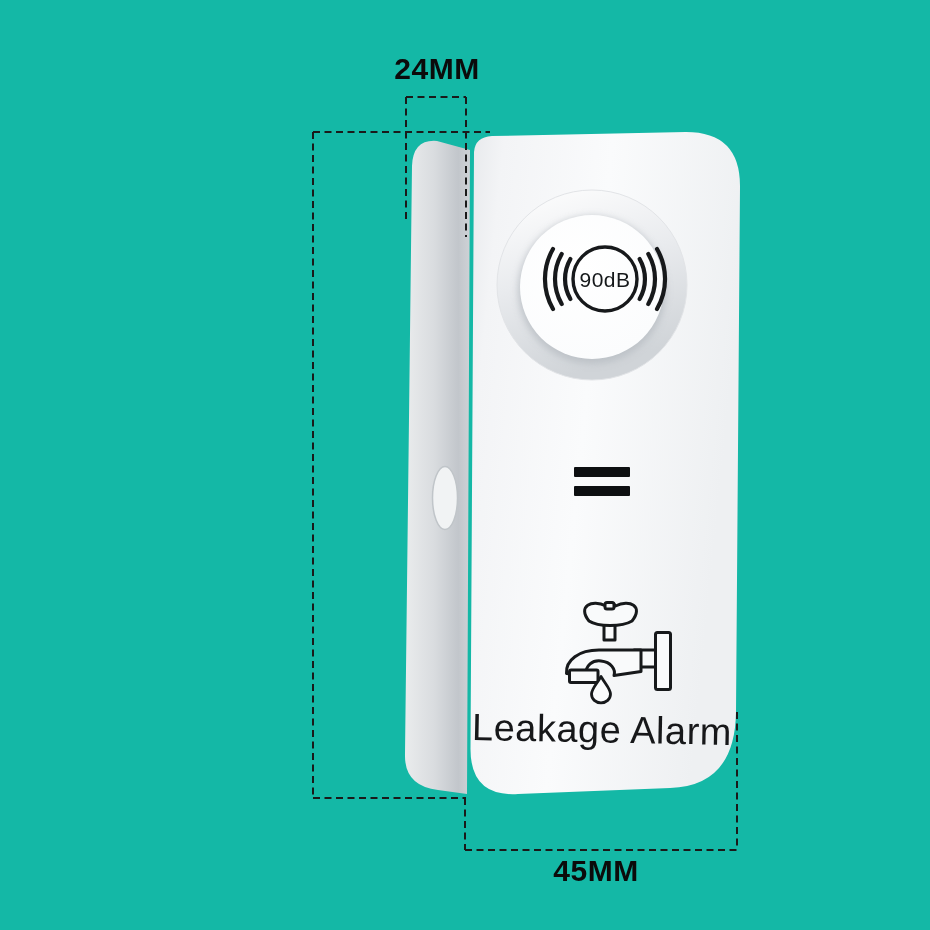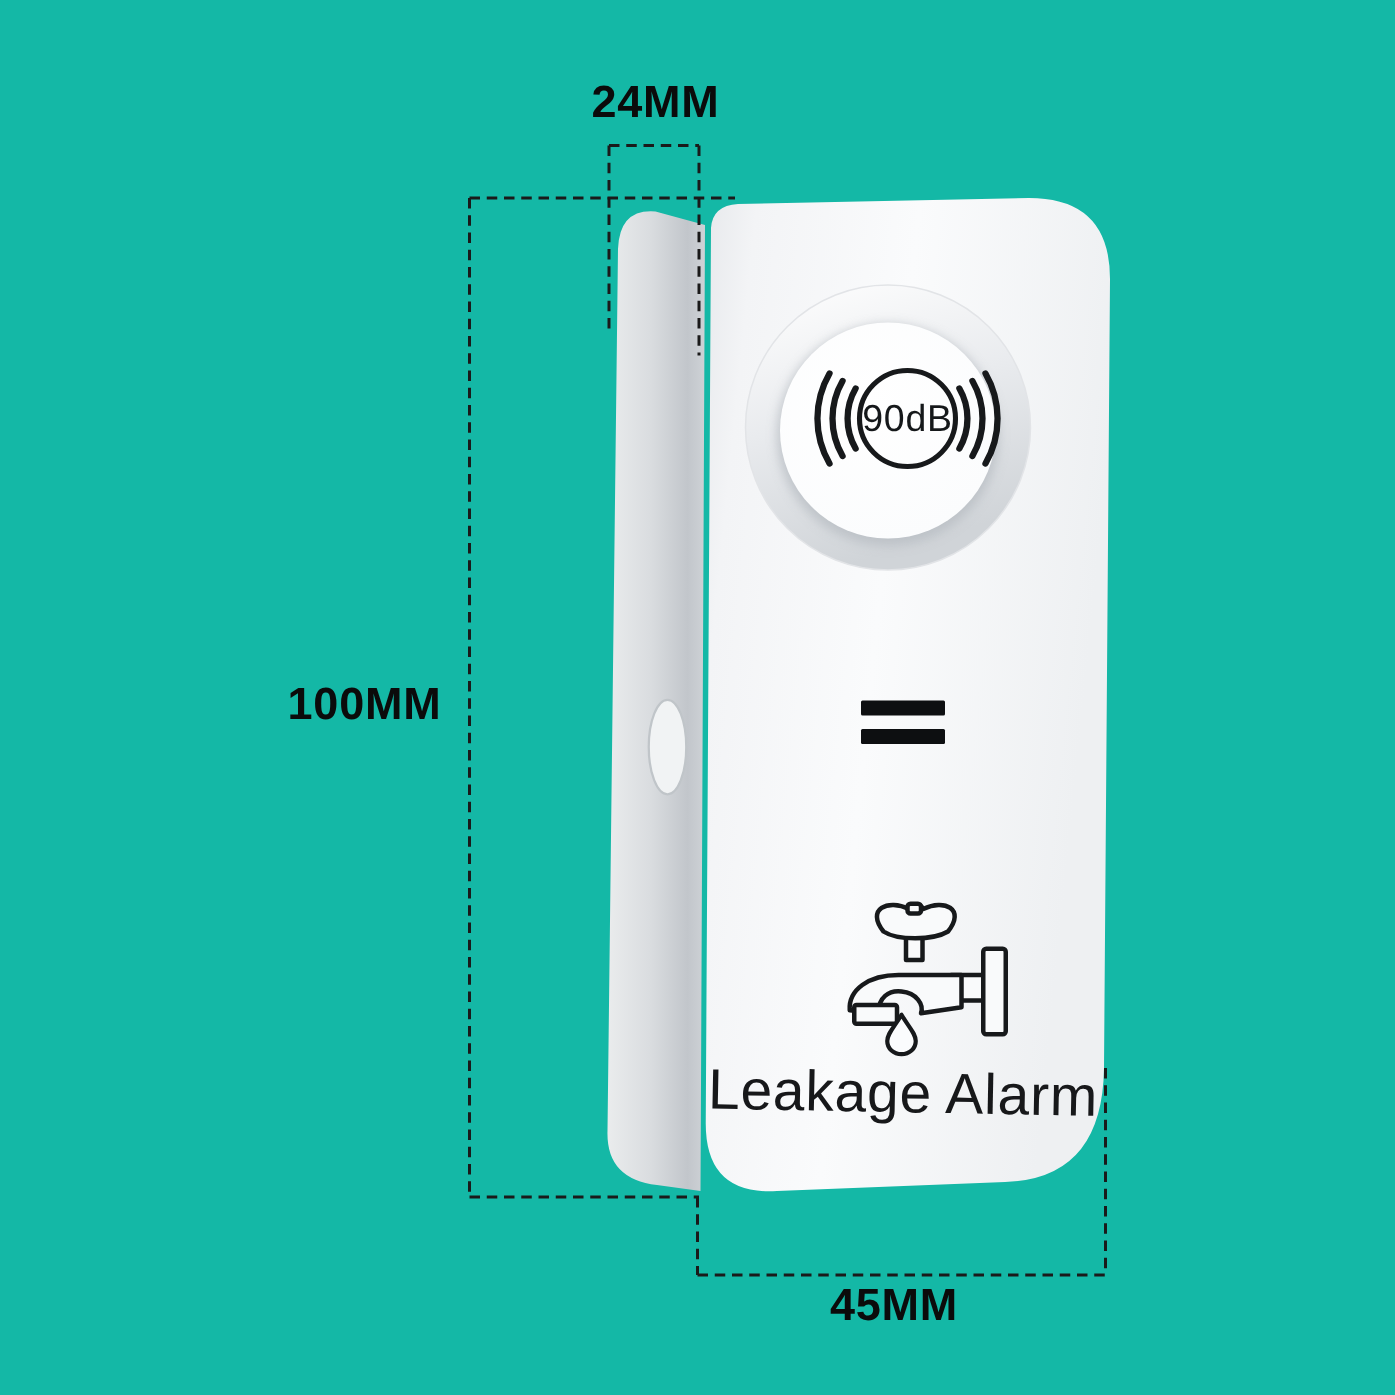--- a/index.html
+++ b/index.html
@@ -12,21 +12,21 @@
   .dim-label{
     position:absolute;transform:translate(-50%,-50%);
     font-weight:700;font-size:30px;color:#0b0b0b;white-space:nowrap;
     letter-spacing:0.5px;
   }
   #dim-width{left:437px;top:69px;}
   #dim-height{left:243px;top:470px;}
   #dim-depth{left:596px;top:871px;}
   .db-label{
     position:absolute;left:605px;top:280px;transform:translate(-50%,-50%);
-    font-size:25px;color:#15181a;letter-spacing:0.5px;white-space:nowrap;
+    font-size:21px;color:#15181a;letter-spacing:0.5px;white-space:nowrap;
   }
   .product-label{
     position:absolute;left:602px;top:730px;
     transform:translate(-50%,-50%) rotate(1.1deg);
     font-size:38px;color:#17181a;letter-spacing:0.5px;white-space:nowrap;
   }
 </style>
 </head>
 <body>
 
@@ -114,21 +114,20 @@
       <line x1="313" y1="798" x2="466" y2="798"></line>
 
       <line x1="465" y1="798" x2="465" y2="850"></line>
       <line x1="737" y1="712" x2="737" y2="850"></line>
       <line x1="465" y1="850" x2="737" y2="850"></line>
     </g>
   </svg>
 
   <div class="dim-label" id="dim-width">24MM</div>
 
-  <div class="dim-label" id="dim-height">100MM</div>
 
   <div class="dim-label" id="dim-depth">45MM</div>
 
   <div class="db-label">90dB</div>
 
   <div class="product-label">Leakage Alarm</div>
 
 </div>
 
 </body></html>

